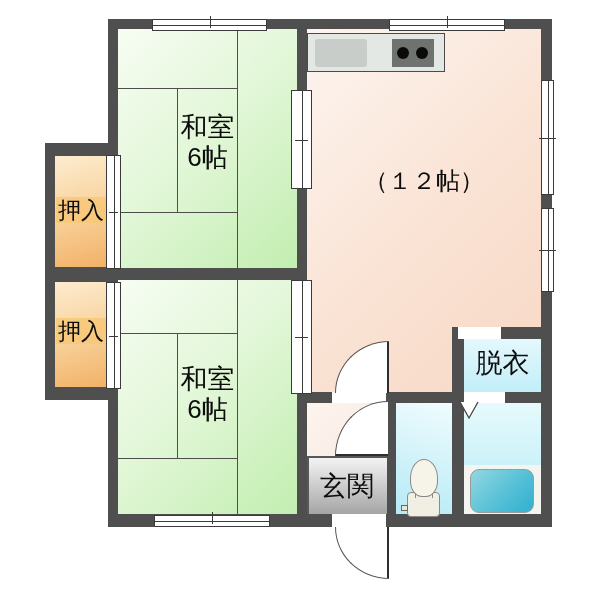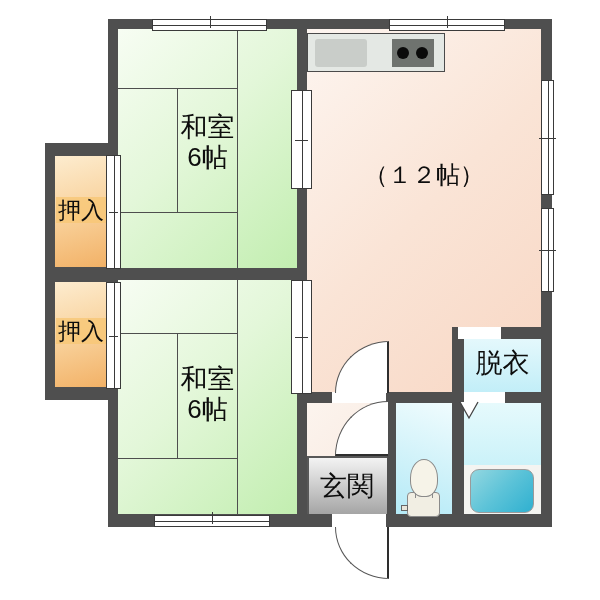--- a/index.html
+++ b/index.html
@@ -131,21 +131,21 @@
 
   <div class="lbl" style="left:118px;top:112px;width:179px;font-size:27px;">
     <div>和室</div>
     <div style="font-size:26px;">6帖</div>
   </div>
   <div class="lbl" style="left:118px;top:364px;width:179px;font-size:27px;">
     <div>和室</div>
     <div style="font-size:26px;">6帖</div>
   </div>
   <div class="lbl" style="left:307px;top:149px;width:234px;font-size:23px;">
-    <div style="font-size:24px;margin-top:12px;">（１２帖）</div>
+    <div style="font-size:24px;margin-top:18px;">（１２帖）</div>
   </div>
   <div class="lbl" style="left:43px;top:197px;width:76px;font-size:23px;">
     <span class="hl">押入</span>
   </div>
   <div class="lbl" style="left:43px;top:318px;width:76px;font-size:23px;">
     <span class="hl">押入</span>
   </div>
   <div class="lbl" style="left:307px;top:471px;width:80px;font-size:27px;">
     <span>玄関</span>
   </div>

